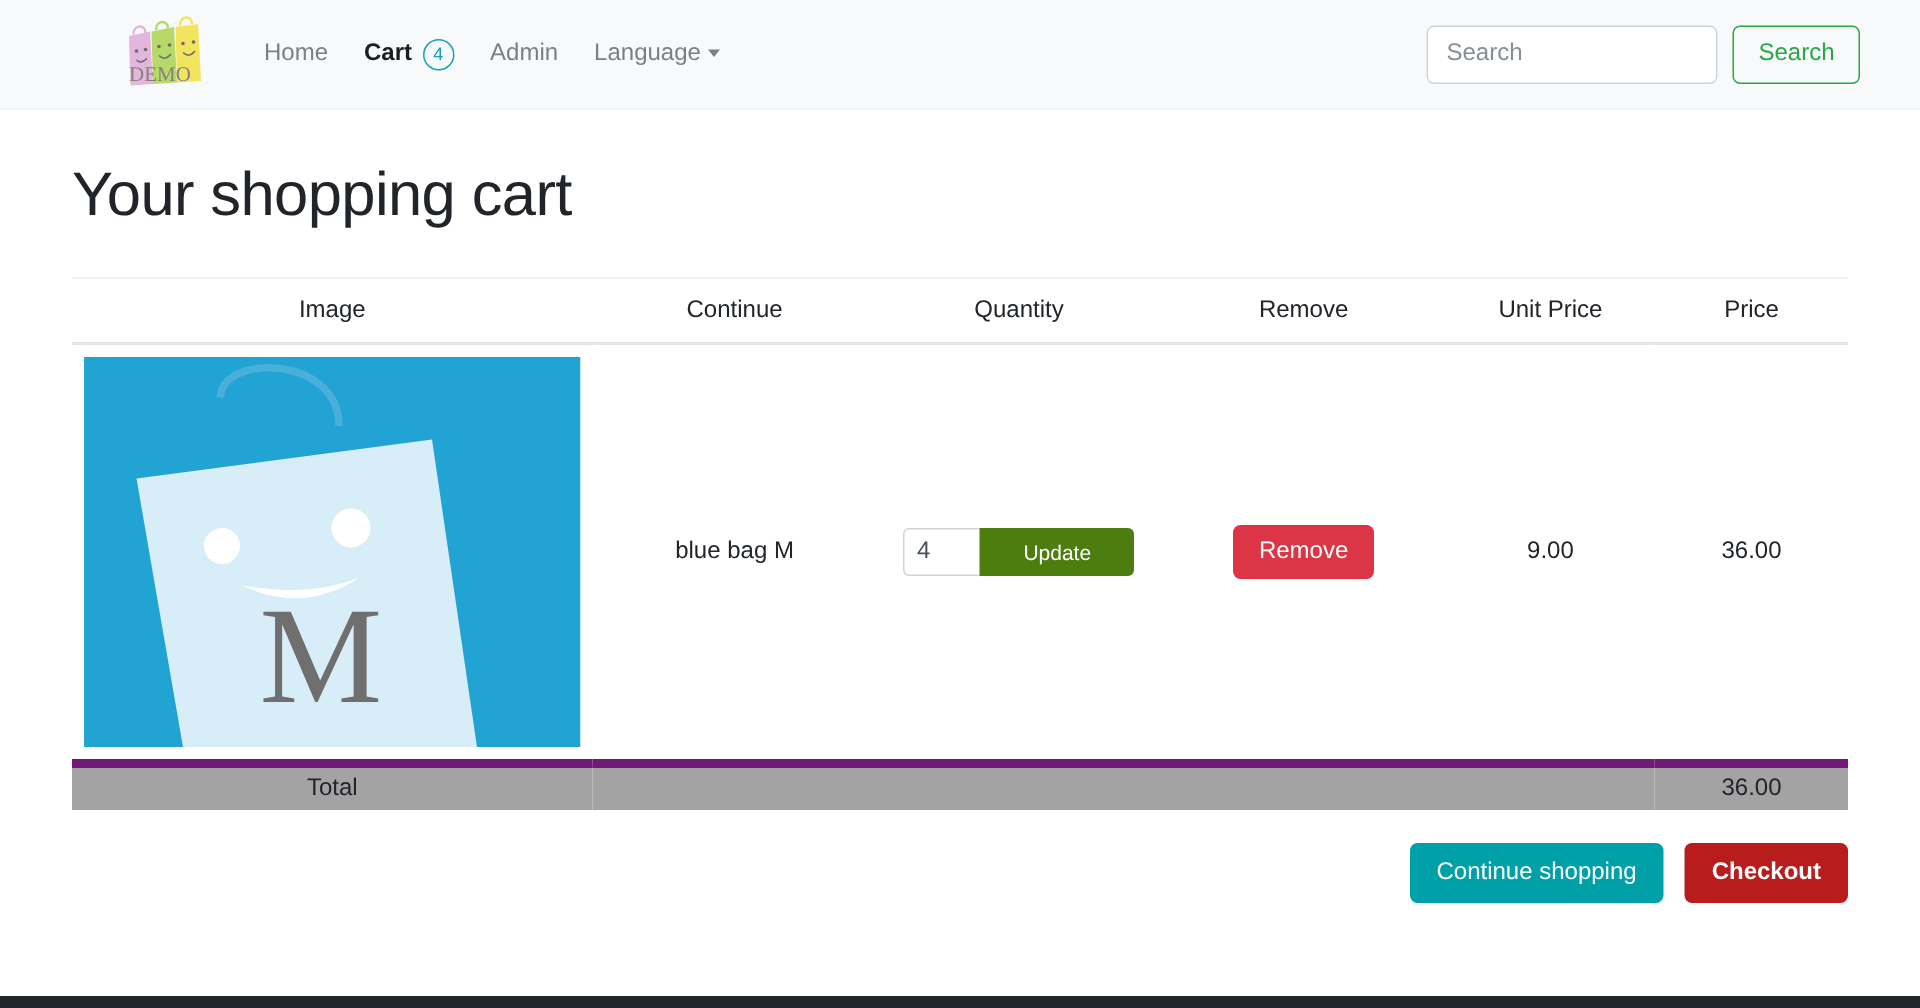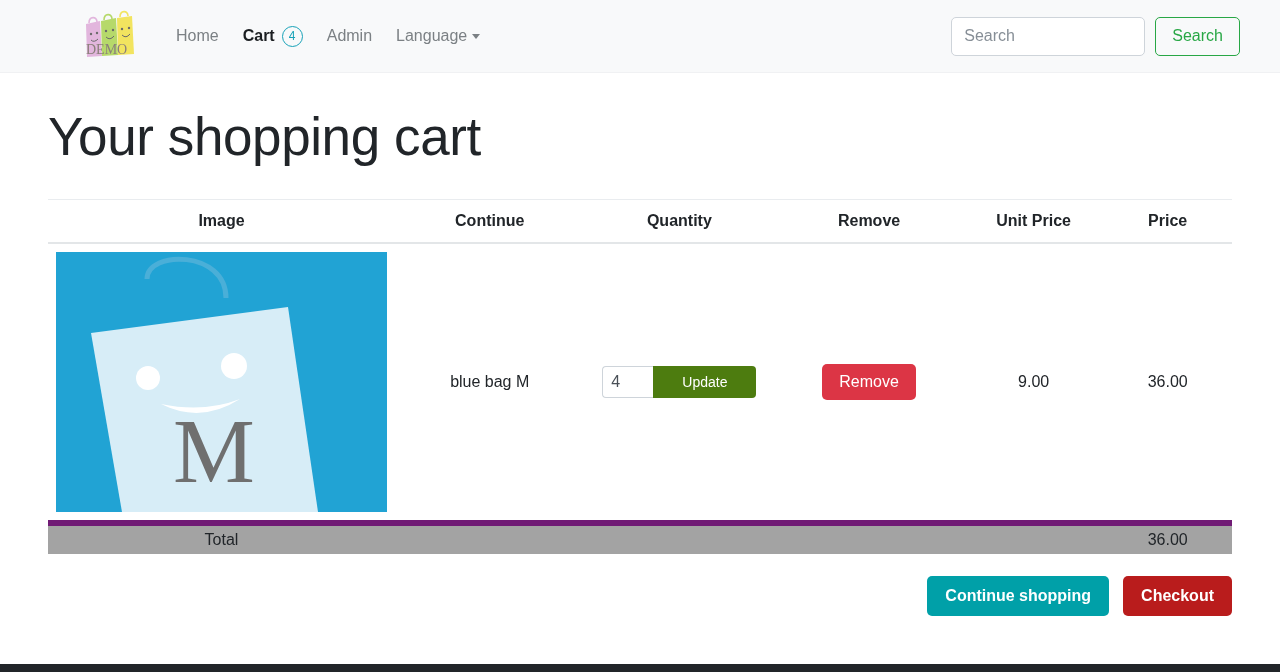--- a/index.html
+++ b/index.html
@@ -101,35 +101,35 @@
     font-size: 16px;
     font-family: "Liberation Sans", sans-serif;
     cursor: pointer;
   }
 
   
   .container {
     padding: 0 48px;
   }
   .page-title {
-    font-size: 53px;
+    font-size: 41px;
     font-weight: 500;
     letter-spacing: -0.4px;
     margin: 33px 0 0 0;
     color: #212529;
   }
 
   table.cart {
     width: 1184px;
     border-collapse: collapse;
     margin-top: 32px;
   }
   table.cart th {
     font-size: 16px;
-    font-weight: bold;
+    font-weight: normal;
     padding: 12px 8px;
     border-top: 1px solid #e9ecef;
     border-bottom: 2px solid #e3e6e8;
     text-align: center;
     color: #212529;
   }
   table.cart td {
     padding: 8px;
     vertical-align: middle;
     text-align: center;
@@ -204,21 +204,21 @@
     display: flex;
     justify-content: flex-end;
     gap: 14px;
     margin-top: 22px;
   }
   .btn-continue {
     background: #00a0a8;
     border: none;
     color: #fff;
     font-size: 16px;
-    font-weight: bold;
+    font-weight: normal;
     font-family: "Liberation Sans", sans-serif;
     padding: 11px 18px;
     border-radius: 5px;
     cursor: pointer;
   }
   .btn-checkout {
     background: #b91c1c;
     border: none;
     color: #fff;
     font-size: 16px;

